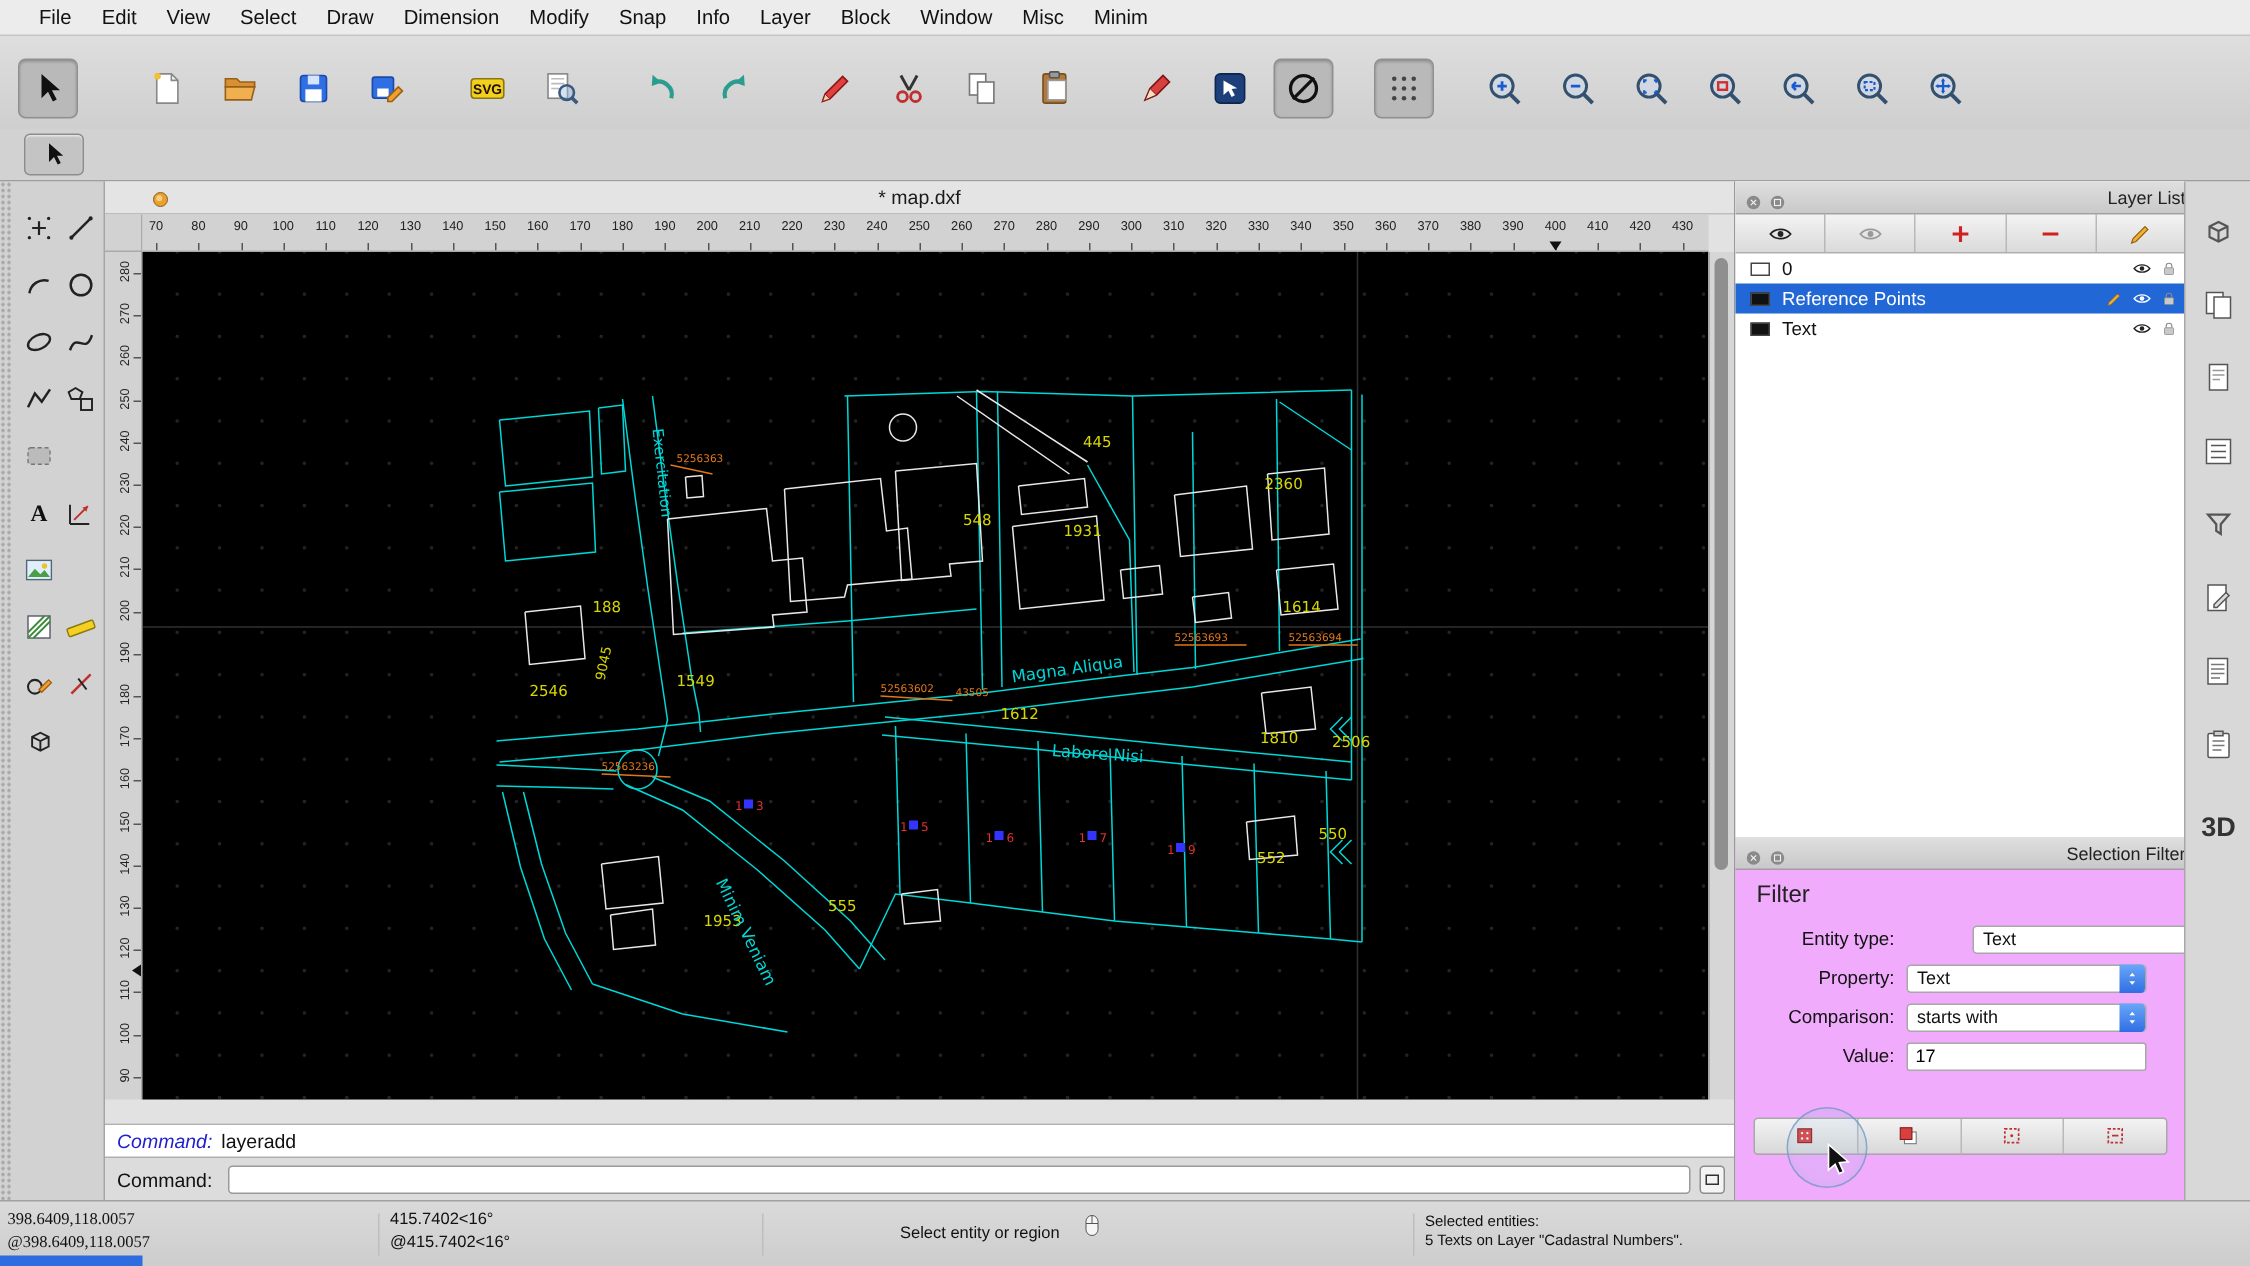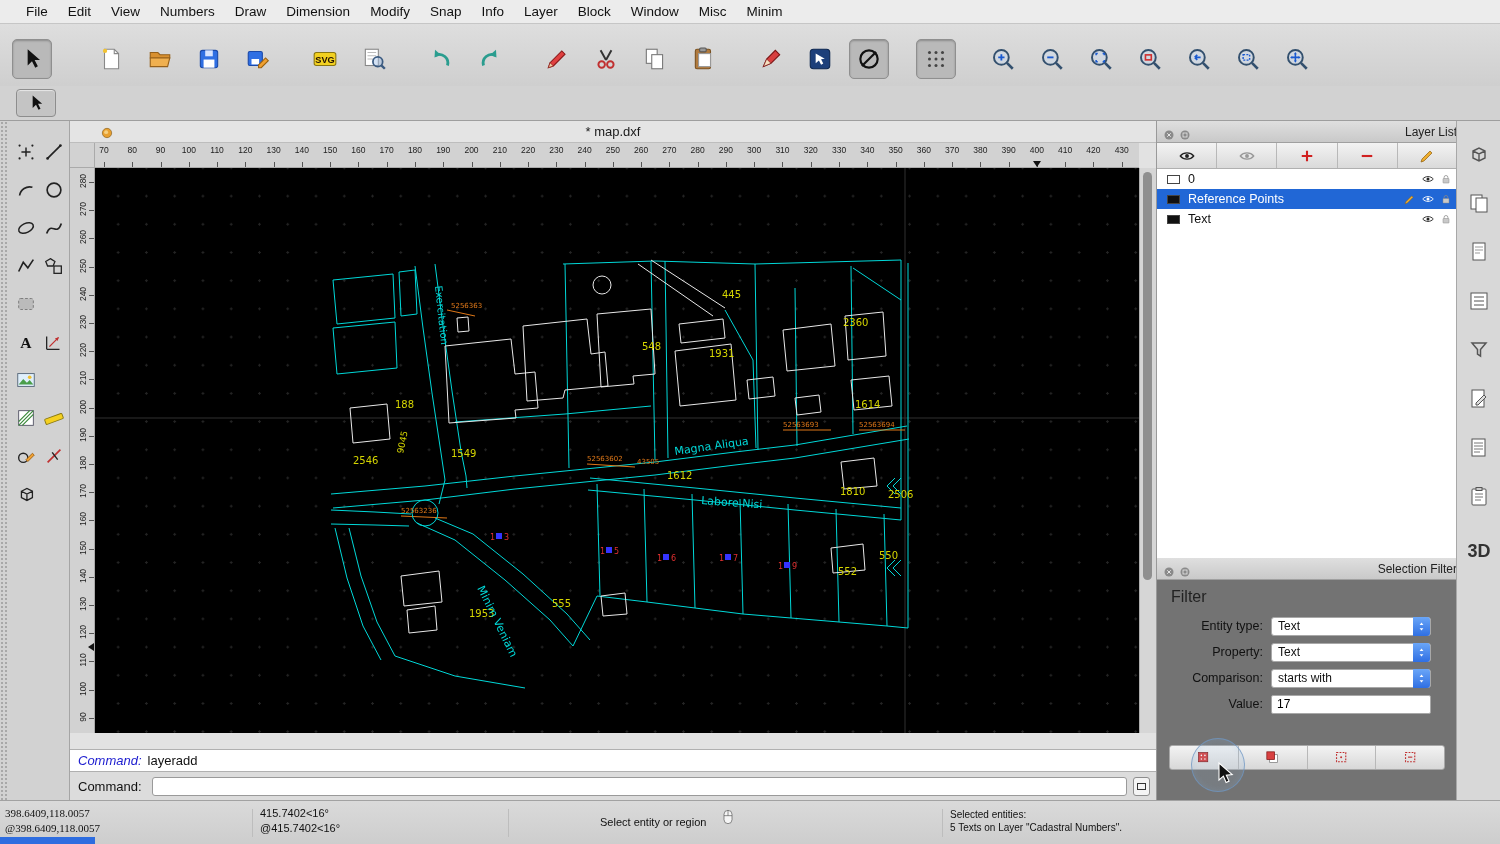--- a/index.html
+++ b/index.html
@@ -88,21 +88,21 @@
   .layer-toolbar { height:26px; background:linear-gradient(#f3f3f3,#dadada); border-bottom:1px solid #b0b0b0; display:flex; }
   .seg { flex:1; display:flex; align-items:center; justify-content:center; border-right:1px solid #b8b8b8; }
   .seg:last-child { border-right:none; }
   .layer-row { height:20px; display:flex; align-items:center; font-size:12.5px; color:#111; padding-left:10px; }
   .layer-row.selected { background:#2167d6; color:#fff; }
   .swatch { width:13px; height:9px; border:1px solid #444; margin-right:8px; flex:none; }
   .swatch.black { background:#111; } .swatch.empty { background:#fff; }
   .layer-name { flex:1; }
   .row-ic { margin-right:5px; display:flex; }
 
-  .filter-panel { position:absolute; left:0; top:437px; width:300px; height:242px; background:#737373; }
+  .filter-panel { position:absolute; left:0; top:437px; width:300px; height:242px; background:#f0abfc; }
   .filter-body { position:relative; height:220px; }
   .filter-group-label { position:absolute; left:14px; top:8px; font-size:16px; color:#222; }
   .field-row { position:absolute; left:14px; display:flex; align-items:center; height:20px; }
   .field-label { width:92px; text-align:right; font-size:12.5px; color:#111; margin-right:8px; }
   .field-select { position:relative; width:160px; height:19px; background:#fff; border:1px solid #a8a8a8; border-radius:3px;
                   font-size:12px; color:#111; line-height:17px; padding-left:6px; }
   .field-stepper { position:absolute; right:0; top:-1px; width:17px; height:19px; border-radius:0 3px 3px 0;
                    background:linear-gradient(#6aa6f8,#2f6fe3); display:flex; align-items:center; justify-content:center; }
   .field-input { width:160px; height:19px; background:#fff; border:1px solid #a8a8a8; border-radius:2px;
                  font-family:"Liberation Sans",sans-serif; font-size:12px; padding:0 5px; }
@@ -132,21 +132,21 @@
 </style>
 </head>
 <body>
 
 <div class="app">
 
   <div class="menubar">
       <span class="menu-item">File</span>
       <span class="menu-item">Edit</span>
       <span class="menu-item">View</span>
-      <span class="menu-item">Numbers</span>
+      <span class="menu-item">Select</span>
       <span class="menu-item">Draw</span>
       <span class="menu-item">Dimension</span>
       <span class="menu-item">Modify</span>
       <span class="menu-item">Snap</span>
       <span class="menu-item">Info</span>
       <span class="menu-item">Layer</span>
       <span class="menu-item">Block</span>
       <span class="menu-item">Window</span>
       <span class="menu-item">Misc</span>
       <span class="menu-item">Minim</span>
@@ -847,21 +847,21 @@
             </svg></span>
         <span class="ptb-btn ptb-detach"><svg viewBox="0 0 24 24" width="12" height="12">
               <circle cx="12" cy="12" r="9" fill="#8a8a8a"></circle>
               <rect x="8" y="8" width="8" height="8" fill="none" stroke="#efefef" stroke-width="1.5"></rect>
             </svg></span>
         <span>Selection Filter</span>
       </div>
       <div class="filter-body">
         <span class="filter-group-label">Filter</span>
         <div>
-            <div class="field-row" style="top: 36px;">
+            <div class="field-row" style="top: 36px; gap: 44px;">
               <span class="field-label">Entity type:</span>
               <div class="field-select"><span>Text</span><span class="field-stepper">
                   <svg viewBox="0 0 24 24" width="13" height="13">
                     <path d="M12 4.5 15.5 9h-7z" fill="#fff"></path>
                     <path d="M12 19.5 8.5 15h7z" fill="#fff"></path>
                   </svg>
                 </span></div>
             </div>
             <div class="field-row" style="top: 62px;">
               <span class="field-label">Property:</span>

